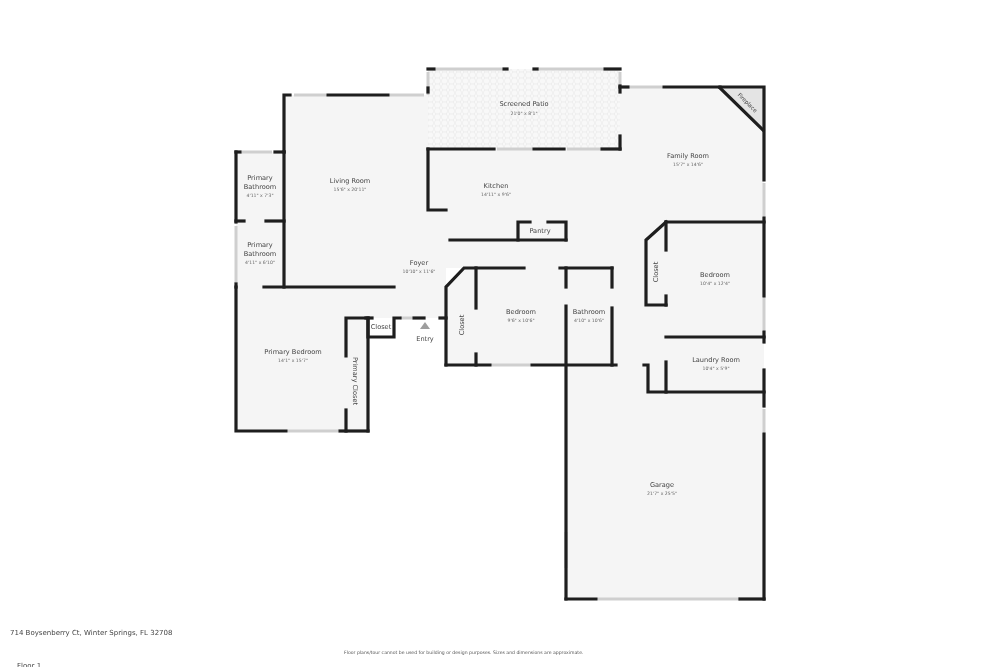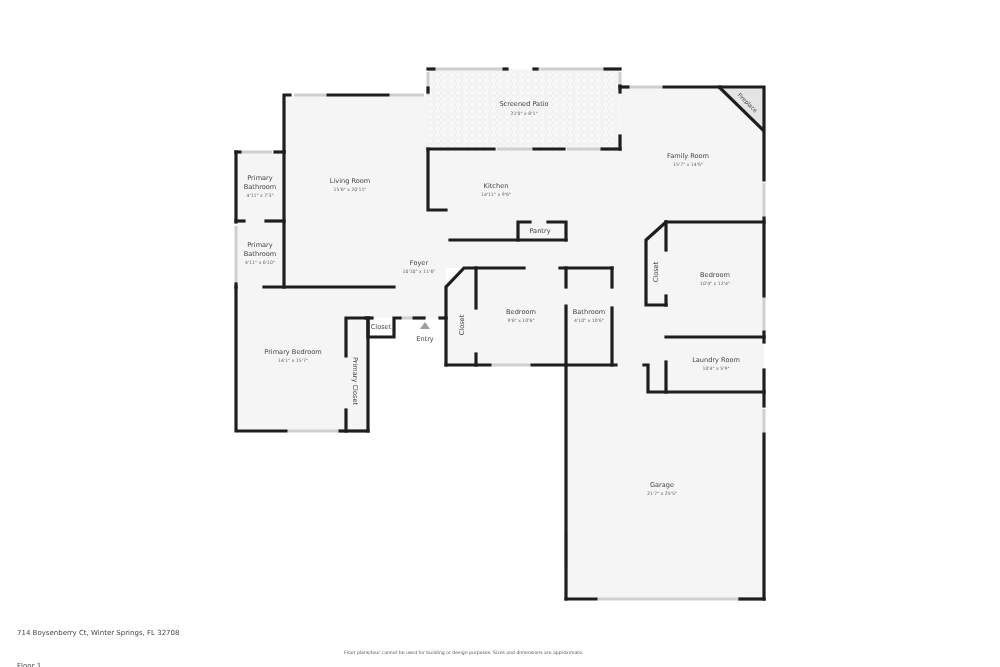--- a/index.html
+++ b/index.html
@@ -4,21 +4,21 @@
 <style>
   html, body { margin: 0; padding: 0; background: #ffffff; }
   body { width: 1000px; height: 667px; position: relative; overflow: hidden; font-family: "DejaVu Sans", sans-serif; }
   #plan { position: absolute; left: 0; top: 0; width: 1000px; height: 667px; }
   .floor { fill: #f5f5f5; }
   .wall { stroke: #1e1e1e; stroke-width: 3.2; stroke-linecap: square; fill: none; }
   .win { stroke: #cfcfcf; stroke-width: 3; fill: none; }
   .room-name { font-family: "DejaVu Sans", sans-serif; font-size: 6.6px; fill: #444; text-anchor: middle; }
   .room-dim { font-family: "DejaVu Sans", sans-serif; font-size: 4.6px; fill: #666; text-anchor: middle; }
   .fp { fill: #e4e4e4; }
-  .footer-addr { position: absolute; left: 17px; top: 629px; font-size: 7px; color: #444; font-family: "DejaVu Sans", sans-serif; }
+  .footer-addr { position: absolute; left: 10px; top: 629px; font-size: 7px; color: #444; font-family: "DejaVu Sans", sans-serif; }
   .footer-floor { position: absolute; left: 17px; top: 662px; font-size: 7px; color: #444; font-family: "DejaVu Sans", sans-serif; }
   .footer-note { position: absolute; left: 344px; top: 650px; font-size: 4.6px; color: #555; font-family: "DejaVu Sans", sans-serif; white-space: nowrap; }
 </style>
 </head>
 <body>
 
 <svg id="plan" viewBox="0 0 1000 667" xmlns="http://www.w3.org/2000/svg">
   <defs>
     <pattern id="hex" width="7" height="6" patternUnits="userSpaceOnUse">
       <rect width="7" height="6" fill="#f8f8f8"></rect>

